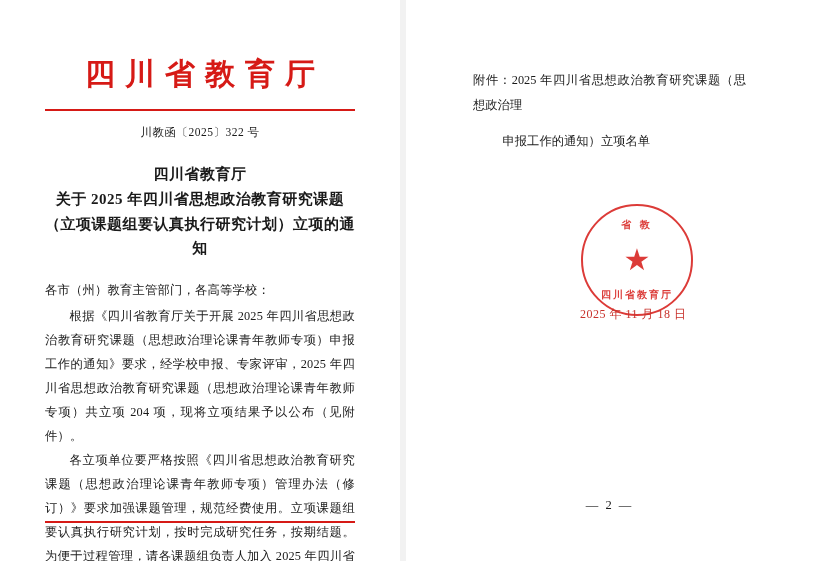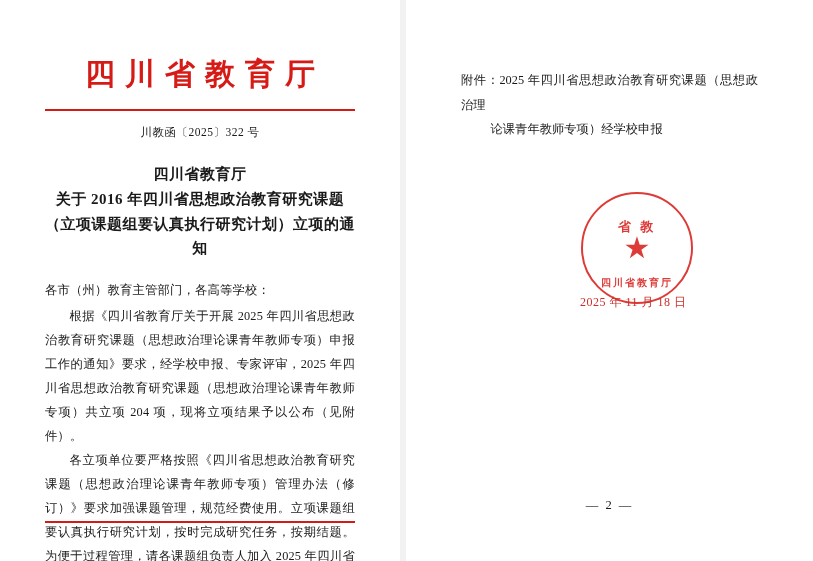--- a/index.html
+++ b/index.html
@@ -101,21 +101,21 @@
   }
 
   
   .attachment-block {
     margin-top: 38px;
     font-size: 12.3px;
     line-height: 2.0;
     text-align: justify;
   }
   .attachment-line {
-    margin: 0;
+    margin: 12px;
   }
   .attachment-line.indent {
     text-indent: 2.4em;
   }
   .seal-area {
     position: relative;
     height: 160px;
     margin-top: 40px;
   }
   .seal {
@@ -124,25 +124,25 @@
     top: 10px;
     width: 108px;
     height: 108px;
     border: 2.5px solid #d61a16;
     border-radius: 50%;
     opacity: 0.85;
   }
   .seal-text-top {
     position: absolute;
     left: 0;
-    top: 24px;
+    top: 12px;
     width: 108px;
     text-align: center;
     color: #d61a16;
-    font-size: 13px;
+    font-size: 10px;
     letter-spacing: 3px;
     font-weight: bold;
   }
   .seal-text-bottom {
     position: absolute;
     left: 0;
     bottom: 12px;
     width: 108px;
     text-align: center;
     color: #d61a16;
@@ -188,38 +188,38 @@
 
     <div class="letterhead">
       <div class="letterhead-title">四川省教育厅</div>
       <div class="letterhead-rule"></div>
     </div>
 
     <div class="doc-number">川教函〔2025〕322 号</div>
 
     <div class="title-block">
       <div class="title-line">四川省教育厅</div>
-      <div class="title-line">关于 2016 年四川省思想政治教育研究课题</div>
+      <div class="title-line">关于 2025 年四川省思想政治教育研究课题</div>
       <div class="title-line">（立项课题组要认真执行研究计划）立项的通知</div>
     </div>
 
     <div class="body-block">
       <p class="salutation">各市（州）教育主管部门，各高等学校：</p>
       <p class="para">根据《四川省教育厅关于开展 2025 年四川省思想政治教育研究课题（思想政治理论课青年教师专项）申报工作的通知》要求，经学校申报、专家评审，2025 年四川省思想政治教育研究课题（思想政治理论课青年教师专项）共立项 204 项，现将立项结果予以公布（见附件）。</p>
       <p class="para">各立项单位要严格按照《四川省思想政治教育研究课题（思想政治理论课青年教师专项）管理办法（修订）》要求加强课题管理，规范经费使用。立项课题组要认真执行研究计划，按时完成研究任务，按期结题。为便于过程管理，请各课题组负责人加入 2025 年四川省思想政治教育研究课题（思想政治理论课青年教师专项）QQ 群，中小学组群号：762659226，高校组群号：815608725。</p>
     </div>
 
     <div class="bottom-rule"></div>
   </div>
 
   <div class="page page-right">
 
     <div class="attachment-block">
       <p class="attachment-line">附件：2025 年四川省思想政治教育研究课题（思想政治理</p>
-      <p class="attachment-line indent">论课青年教师专项）经学校申报</p>
+      <p class="attachment-line indent">申报工作的通知）立项名单</p>
     </div>
 
     <div class="seal-area">
       <div class="seal">
         <div class="seal-text-top">省 教</div>
         <div class="seal-star">★</div>
         <div class="seal-text-bottom">四川省教育厅</div>
       </div>
       <div class="seal-date">2025 年 11 月 18 日</div>
     </div>

